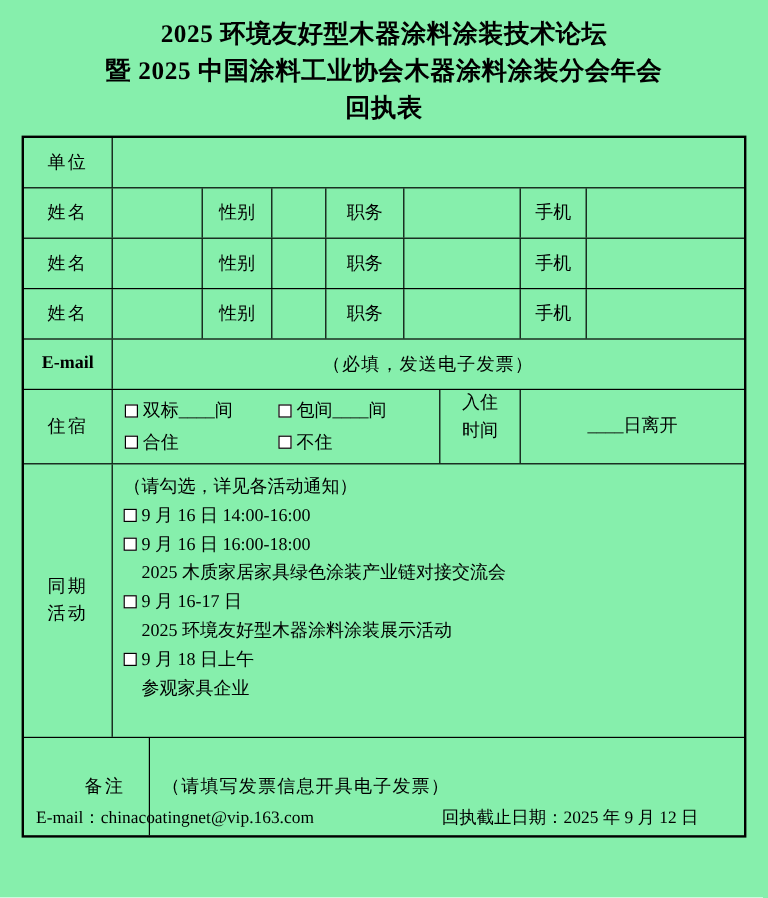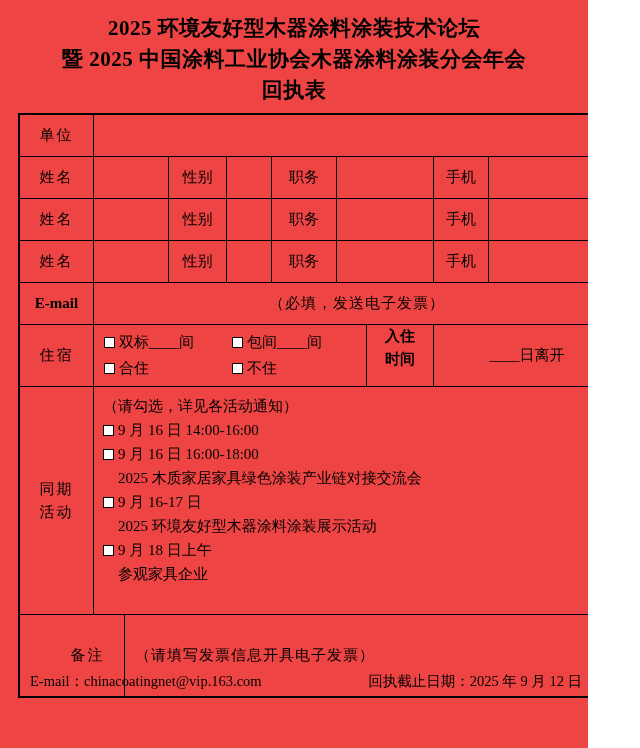--- a/index.html
+++ b/index.html
@@ -1,20 +1,20 @@
 <!DOCTYPE html>
 <html><head>
 <meta charset="utf-8">
 <style>
   * { margin:0; padding:0; box-sizing:border-box; }
   html,body { background:#fff; }
   .page {
     position:relative;
-    width:588px; height:748px;
-    background:#ef4444;
+    width:640px; height:748px;
+    background:#86efac;
     color:#000000;
     font-family:"Liberation Serif","DejaVu Serif",serif;
     overflow:hidden;
   }
   
   .titles {
     padding-top:13px;
     text-align:center;
     font-weight:bold;
     font-size:21px;
@@ -54,21 +54,21 @@
   .lodge-opts {
     width:273px;
     padding:8px 0 8px 10px;
     display:grid;
     grid-template-columns:128px 1fr;
     row-gap:7px;
     align-content:center;
     align-items:center;
   }
   .lodge-opt { white-space:nowrap; }
-  .checkin-label { width:67px;font-weight:bold; }
+  .checkin-label { width:67px; }
   .checkin-blanks {
     flex-direction:column; justify-content:center;
     line-height:25px; text-align:center;
   }
   
   .cb {
     display:inline-block;
     width:11px; height:11px;
     border:1px solid #000;
     margin-right:4px;

